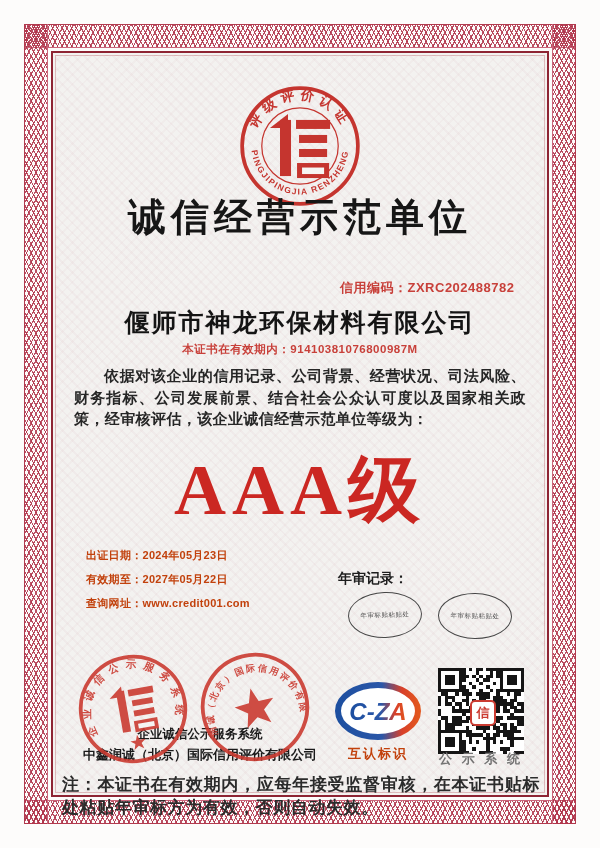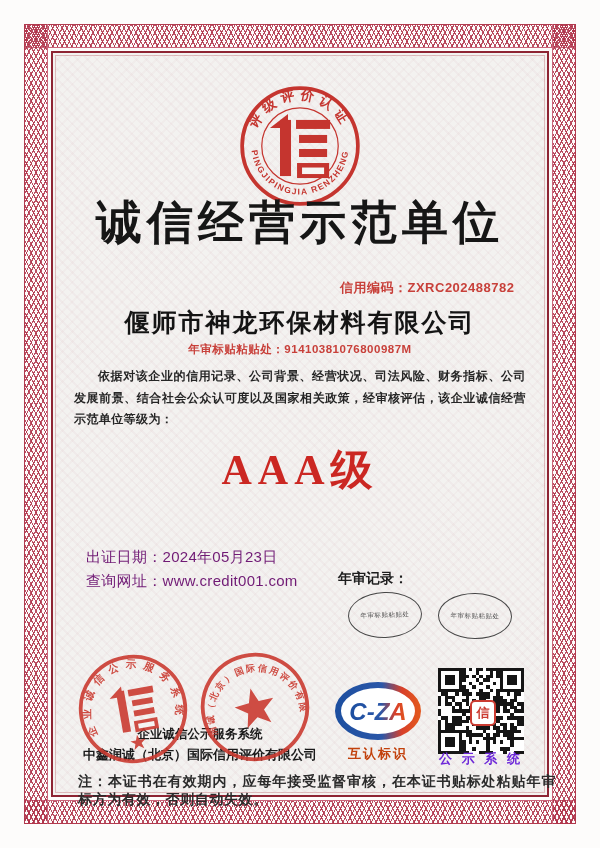--- a/index.html
+++ b/index.html
@@ -25,34 +25,34 @@
     content:"";position:absolute;inset:2px;border:1px solid rgba(176,60,70,.30);
     background:
       repeating-linear-gradient(45deg,rgba(214,170,178,.10) 0 2px,transparent 2px 7px),
       repeating-linear-gradient(-45deg,rgba(214,170,178,.08) 0 2px,transparent 2px 7px);
     pointer-events:none;
   }
   .abs{position:absolute;}
   .ctr{left:0;right:0;text-align:center;}
   
   .emblem{left:238px;top:84px;width:124px;height:124px;}
-  .cert-title{top:192px;font-size:46px;font-weight:900;color:#161616;letter-spacing:5px;}
+  .cert-title{top:192px;font-size:38px;font-weight:900;color:#161616;letter-spacing:5px;}
   .cert-subtitle{top:251px;font-size:14.5px;font-weight:700;color:#1c1c1c;letter-spacing:2.2px;
     font-family:"Liberation Sans","DejaVu Sans",sans-serif;}
   .credit-code{left:340px;top:279px;font-size:13px;font-weight:700;color:#c8403a;
     font-family:"Liberation Sans","DejaVu Sans",sans-serif;letter-spacing:.5px;}
   .company{top:306px;font-size:25px;font-weight:700;color:#141414;letter-spacing:2px;}
   .uscc{top:342px;font-size:11.5px;font-weight:700;color:#c8403a;letter-spacing:.5px;
     font-family:"Liberation Sans","DejaVu Sans",sans-serif;}
-  .body-par{left:74px;top:366px;width:452px;font-size:12px;font-weight:700;color:#262626;
+  .body-par{left:74px;top:366px;width:452px;font-size:15px;font-weight:700;color:#262626;
     line-height:21.5px;text-indent:2em;letter-spacing:.4px;text-align:justify;}
-  .grade{top:442px;font-size:42px;font-weight:900;color:#cb2722;letter-spacing:6px;}
+  .grade{top:442px;font-size:72px;font-weight:900;color:#cb2722;letter-spacing:6px;}
   
   .fields{left:86px;top:548px;font-family:"Liberation Sans","DejaVu Sans",sans-serif;}
-  .field-row{height:24px;font-size:15px;font-weight:400;color:#701a75;letter-spacing:.3px;}
+  .field-row{height:24px;font-size:11px;font-weight:700;color:#c2410c;letter-spacing:.3px;}
   .annual-label{left:338px;top:570px;font-size:14px;font-weight:700;color:#1d1d1d;
     font-family:Liberation Sans, sans-serif;}
   .sticker{position:absolute;width:72px;height:44px;border:1.5px solid #474747;border-radius:50%;
     display:flex;align-items:center;justify-content:center;font-size:6.5px;color:#555;
     font-family:"Liberation Sans","DejaVu Sans",sans-serif;letter-spacing:.5px;}
   .sticker1{left:348px;top:592px;transform:rotate(-2deg);}
   .sticker2{left:438px;top:593px;transform:rotate(1deg);}
   
   .org-line1{left:60px;top:726px;width:280px;text-align:center;font-size:12.5px;font-weight:700;color:#1a1a1a;}
   .org-line2{left:40px;top:746px;width:320px;text-align:center;font-size:13px;font-weight:700;color:#1a1a1a;}
@@ -60,23 +60,23 @@
   .seal1{left:76px;top:652px;width:114px;height:114px;transform:rotate(-10deg);}
   .seal2{left:198px;top:650px;width:114px;height:114px;transform:rotate(-14deg);}
   .cza{left:334px;top:682px;width:88px;height:58px;}
   .mutual-label{left:330px;top:745px;width:96px;text-align:center;font-size:13px;font-weight:700;color:#c2410c;
     font-family:"Liberation Sans","DejaVu Sans",sans-serif;letter-spacing:2px;}
   .qr{left:438px;top:668px;width:86px;height:86px;background:#fff;}
   .qr svg{display:block;width:86px;height:86px;}
   .qr-center{position:absolute;left:470px;top:700px;width:22px;height:22px;background:#fff;
     border:2px solid #cb3b31;border-radius:5px;display:flex;align-items:center;justify-content:center;
     font-size:13px;font-weight:900;color:#cb3b31;}
-  .qr-label{left:428px;top:750px;width:106px;text-align:center;font-size:13px;font-weight:700;color:#6d28d9;
+  .qr-label{left:428px;top:750px;width:106px;text-align:center;font-size:13px;font-weight:700;color:#737373;
     font-family:"Liberation Sans","DejaVu Sans",sans-serif;letter-spacing:3px;}
-  .note{left:78px;top:773px;width:478px;font-size:14px;font-weight:700;color:#2b2b2b;
+  .note{left:62px;top:773px;width:478px;font-size:17px;font-weight:700;color:#2b2b2b;
     letter-spacing:.6px;text-align:justify;}
   .arc-cn{font-size:13px;font-weight:900;letter-spacing:5px;fill:#c5352f;}
   .arc-en{font-size:8.2px;font-weight:700;letter-spacing:1.4px;fill:#c5352f;
     font-family:"Liberation Sans","DejaVu Sans",sans-serif;}
   .seal-arc{font-size:11px;font-weight:900;fill:#cb3b31;}
   .seal-arc2{font-size:9.6px;font-weight:900;fill:#cb3b31;}
 </style>
 </head>
 <body>
 
@@ -110,26 +110,27 @@
       <path id="arcBotE" d="M 13,60 A 47,47 0 0 0 107,60"></path>
     </defs>
     <text class="arc-cn"><textPath href="#arcTopE" startOffset="50%" text-anchor="middle">评级评价认证</textPath></text>
     <text class="arc-en"><textPath href="#arcBotE" startOffset="50%" text-anchor="middle">PINGJIPINGJIA RENZHENG</textPath></text>
     <use href="#xinlogo" fill="#c5352f" transform="translate(29,27) scale(0.97)"></use>
   </svg>
 
   <div class="abs ctr cert-title">诚信经营示范单位</div>
   <div class="abs credit-code">信用编码：ZXRC202488782</div>
   <div class="abs ctr company">偃师市神龙环保材料有限公司</div>
-  <div class="abs ctr uscc">年审标贴粘贴处：91410381076800987M</div>
+  <div class="abs ctr uscc">本证书在有效期内：91410381076800987M</div>
   <div class="abs body-par">依据对该企业的信用记录、公司背景、经营状况、司法风险、财务指标、公司发展前景、结合社会公众认可度以及国家相关政策，经审核评估，该企业诚信经营示范单位等级为：</div>
   <div class="abs ctr grade">AAA级</div>
 
   <div class="abs fields">
     <div class="field-row"><span>出证日期：</span><span>2024年05月23日</span></div>
+    <div class="field-row"><span>有效期至：</span><span>2027年05月22日</span></div>
     <div class="field-row"><span>查询网址：</span><span>www.credit001.com</span></div>
   </div>
   <div class="abs annual-label">年审记录：</div>
   <div class="sticker sticker1">
       <span>年审标贴粘贴处</span>
     </div>
   <div class="sticker sticker2">
       <span>年审标贴粘贴处</span>
     </div>
 

